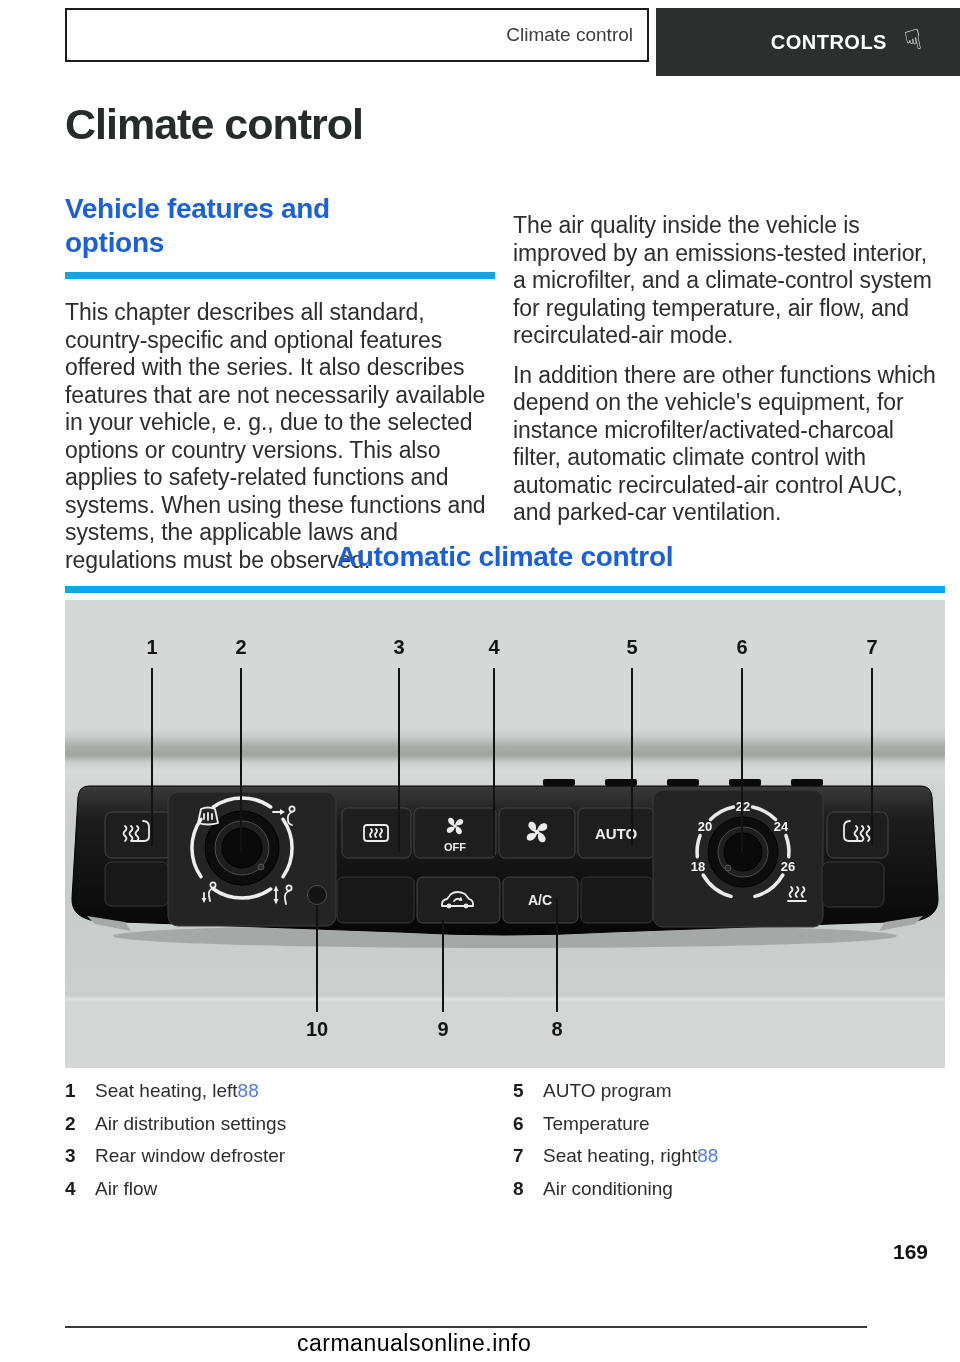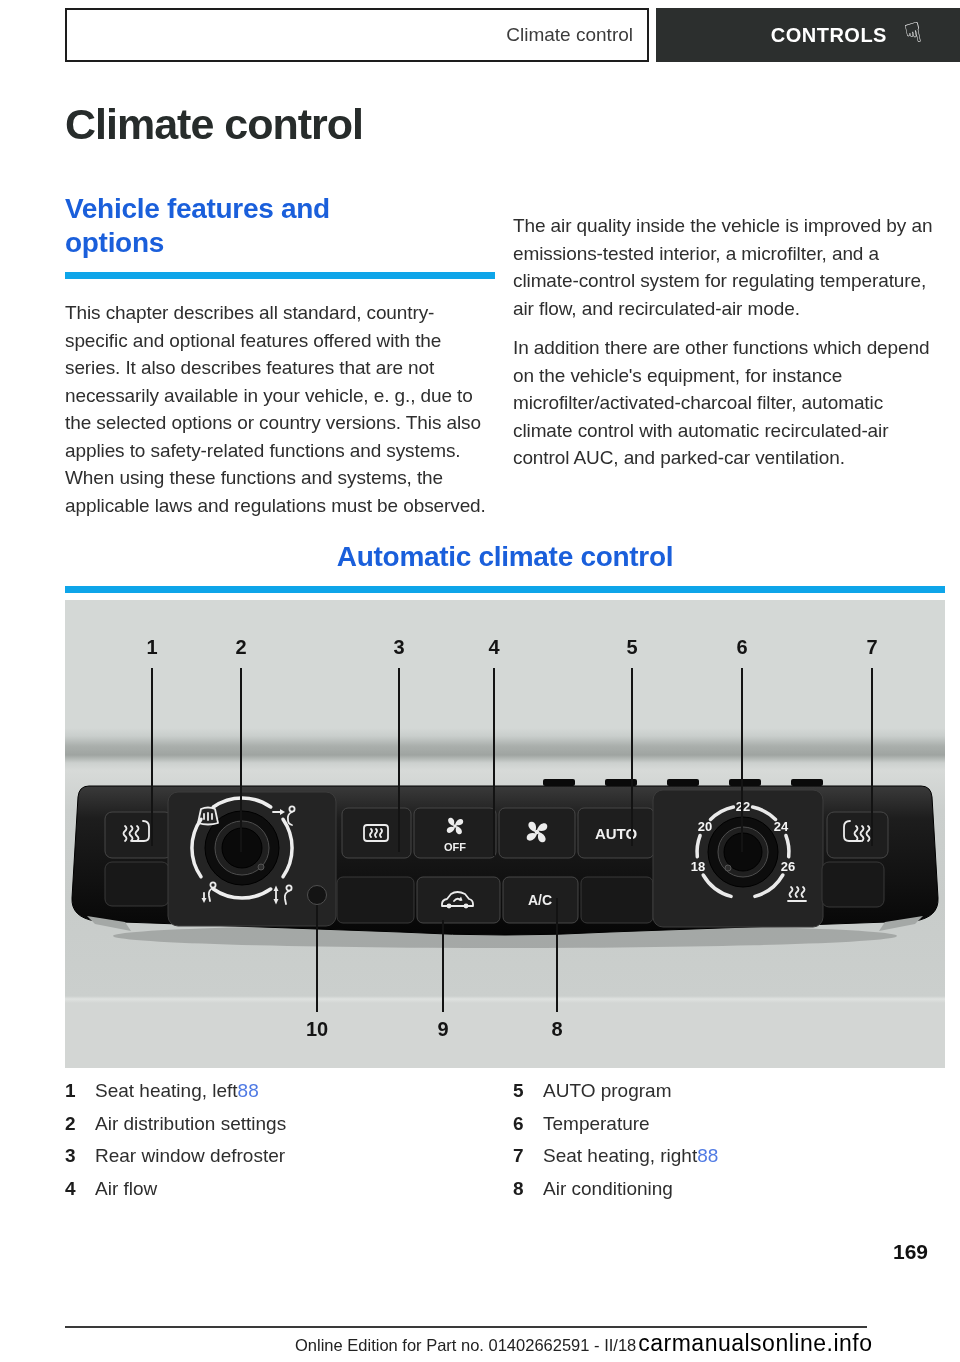--- a/index.html
+++ b/index.html
@@ -3,33 +3,33 @@
 <meta charset="utf-8">
 <style>
   html,body{margin:0;padding:0;background:#ffffff;}
   .page{position:relative;width:960px;height:1362px;background:#ffffff;overflow:hidden;
         font-family:"Liberation Sans",sans-serif;color:#2e2e2e;}
 
   
   .crumb-box{position:absolute;left:65px;top:8px;width:584px;height:54px;box-sizing:border-box;
              border:2px solid #1d1d1d;background:#fff;display:flex;align-items:center;justify-content:flex-end;
              padding-right:14px;font-size:19px;color:#3c3c3c;}
-  .tab-box{position:absolute;left:656px;top:8px;width:304px;height:54px;background:#2c2f2e;color:#fff;
+  .tab-box{position:absolute;left:656px;top:8px;width:304px;height:68px;background:#2c2f2e;color:#fff;
            display:flex;align-items:center;justify-content:flex-end;gap:18px;padding-right:38px;box-sizing:border-box;}
   .tab-box .tab-label{font-size:20px;font-weight:bold;letter-spacing:.5px;}
   .hand{font-size:28px;line-height:1;transform:rotate(-12deg);margin-top:-2px;}
 
   
   .page-title{position:absolute;left:65px;top:100px;font-size:43px;font-weight:bold;color:#272c2b;letter-spacing:-1px;}
 
   .cols{position:absolute;left:65px;top:192px;width:880px;display:grid;grid-template-columns:430px 432px;column-gap:18px;}
   h2.sec{margin:0;font-size:28px;line-height:34px;font-weight:bold;color:#1a5fdb;
          border-bottom:7px solid #0ea5e9;padding-bottom:12px;letter-spacing:-.3px;}
   h2.sec .wrapbox{display:block;max-width:350px;}
-  .cols p{margin:20px 0 0 0;font-size:19px;line-height:27.5px;color:#2e2e2e;letter-spacing:-.1px;}
+  .cols p{margin:20px 0 0 0;font-size:23px;line-height:27.5px;color:#2e2e2e;letter-spacing:-.1px;}
   .cols p + p{margin-top:12px;}
 
   .auto-sec{position:absolute;left:65px;top:540px;width:880px;text-align:center;}
 
   
   .figure{position:absolute;left:65px;top:600px;width:880px;height:468px;overflow:hidden;
     background:linear-gradient(180deg,
       #d4d8d6 0px,#d4d8d6 128px,#c9cecc 136px,#aaafac 146px,#9fa4a1 155px,
       #ccd0ce 163px,#d7dad8 170px,#cbcfcd 210px,#c8ccca 300px,#cbcfcd 396px,
       #dfe2e0 399px,#d3d6d4 403px,#d3d6d4 468px);}
@@ -301,17 +301,16 @@
       <div class="lg-item">
         <span class="lg-num">8</span>
         <span class="lg-label">Air conditioning</span>
       </div>
     </div>
   </div>
 
   <div class="page-num">169</div>
   <div class="foot-rule"></div>
   <div class="foot-row">
-    <span class="foot-edition">Online Edition for Part no. 01402662591 - II/18</span>
     <span class="foot-mark">carmanualsonline.info</span>
   </div>
 
 </div>
 
 </body></html>

